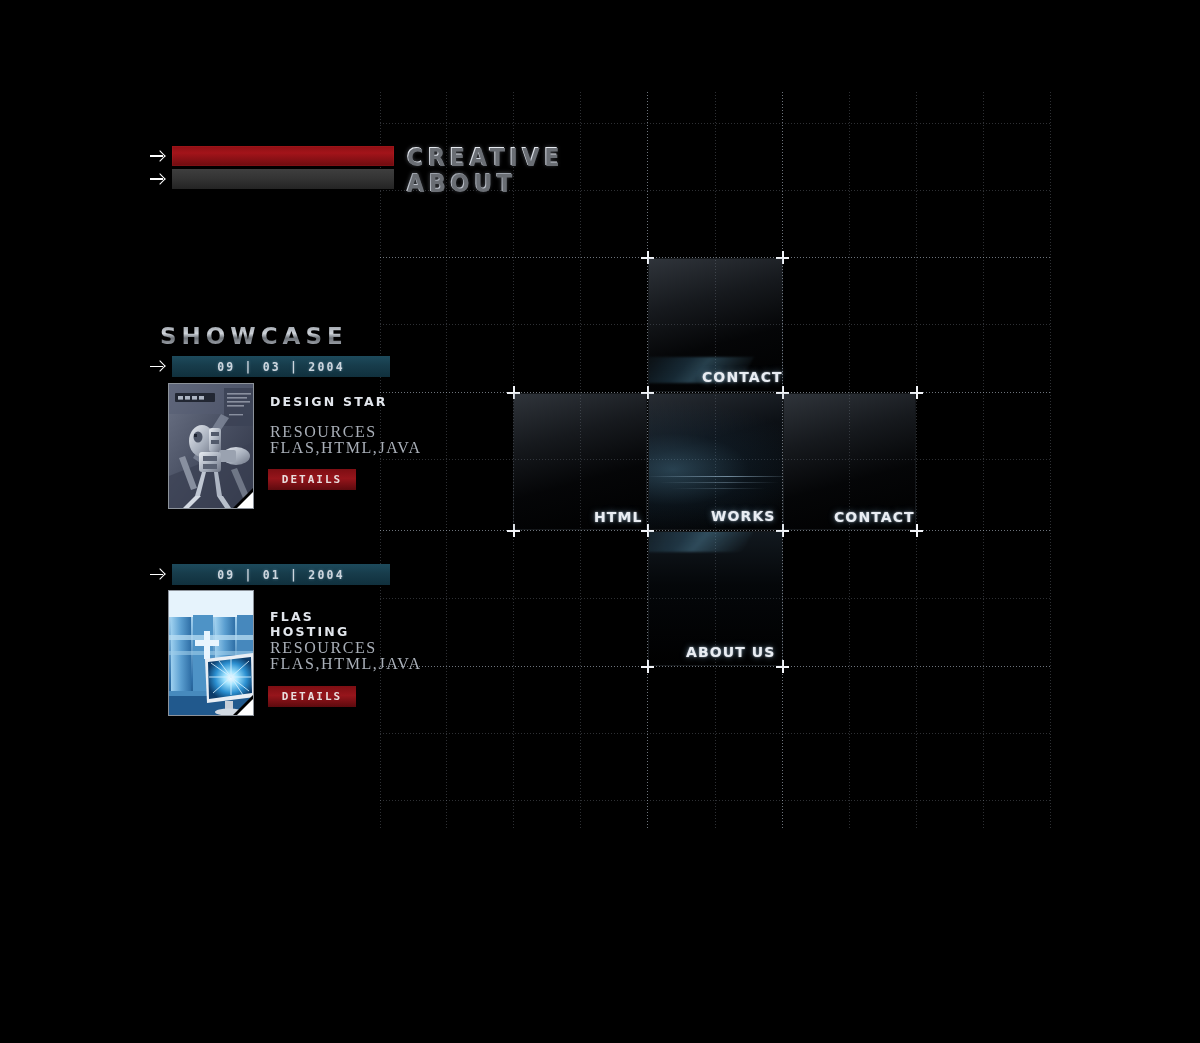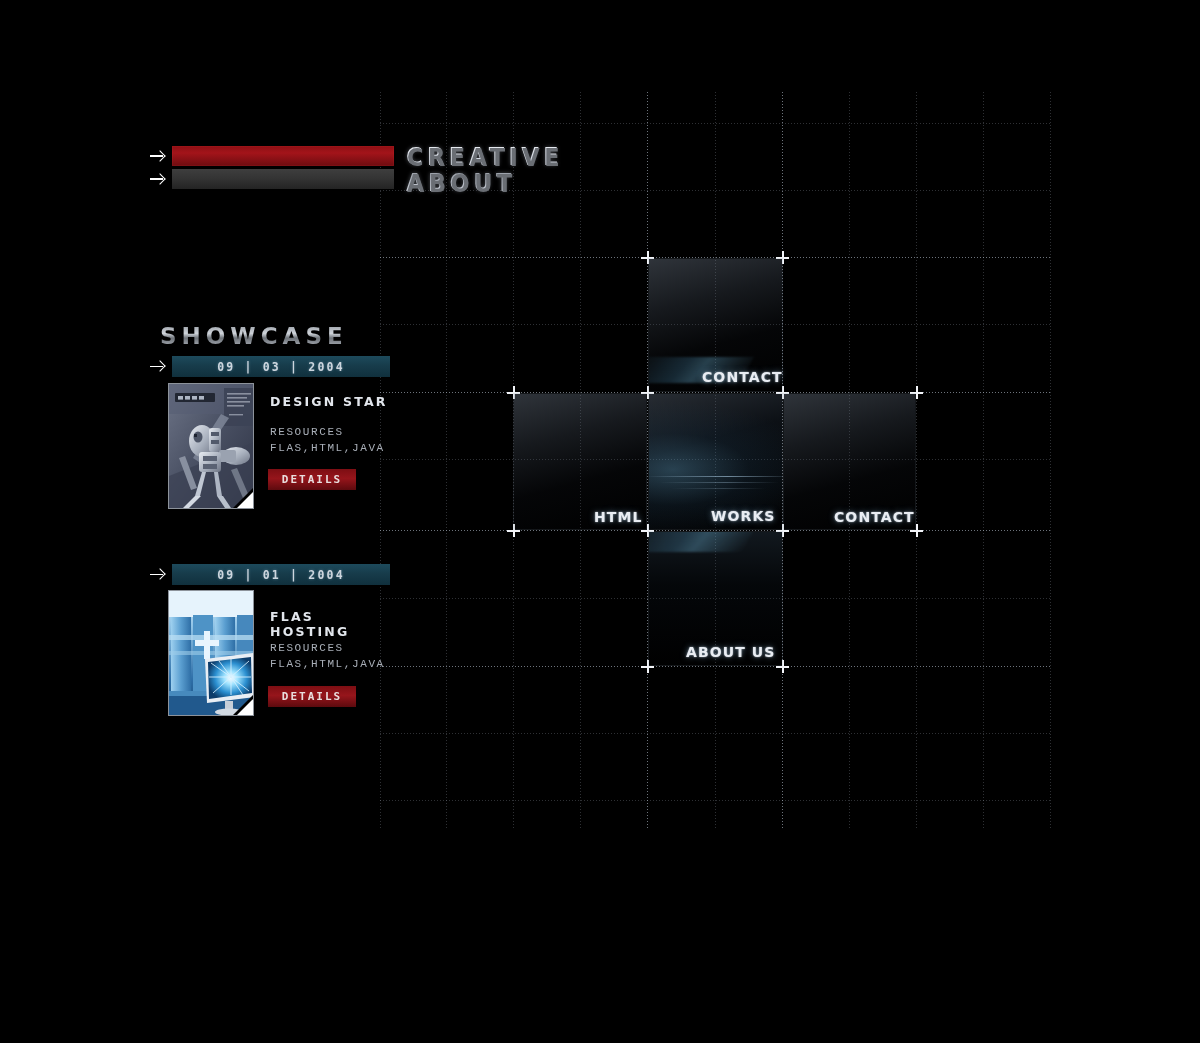--- a/index.html
+++ b/index.html
@@ -157,22 +157,22 @@
     border-bottom: 20px solid #000;
   }
   .item-title {
     position: absolute;
     color: #e2e6ec; font-family: "DejaVu Sans", sans-serif;
     font-weight: bold; font-size: 12.5px; letter-spacing: 2.2px;
     text-shadow: 1px 1px 0 rgba(0,0,0,0.9);
   }
   .item-meta {
     position: absolute;
-    color: #a9afb8; font-family: Liberation Mono, monospace;
-    font-size: 11px; letter-spacing: 1.6px; line-height: 16px;
+    color: #a9afb8; font-family: Liberation Serif, serif;
+    font-size: 16px; letter-spacing: 1.6px; line-height: 16px;
   }
   .details-btn {
     position: absolute;
     width: 88px; height: 21px;
     background: linear-gradient(to bottom, #7d0e13 0%, #96151b 45%, #5d0a0e 100%);
     display: flex; align-items: center; justify-content: center;
     cursor: pointer;
   }
   .details-btn span {
     color: #e9dede; font-family: "DejaVu Sans Mono", monospace;

